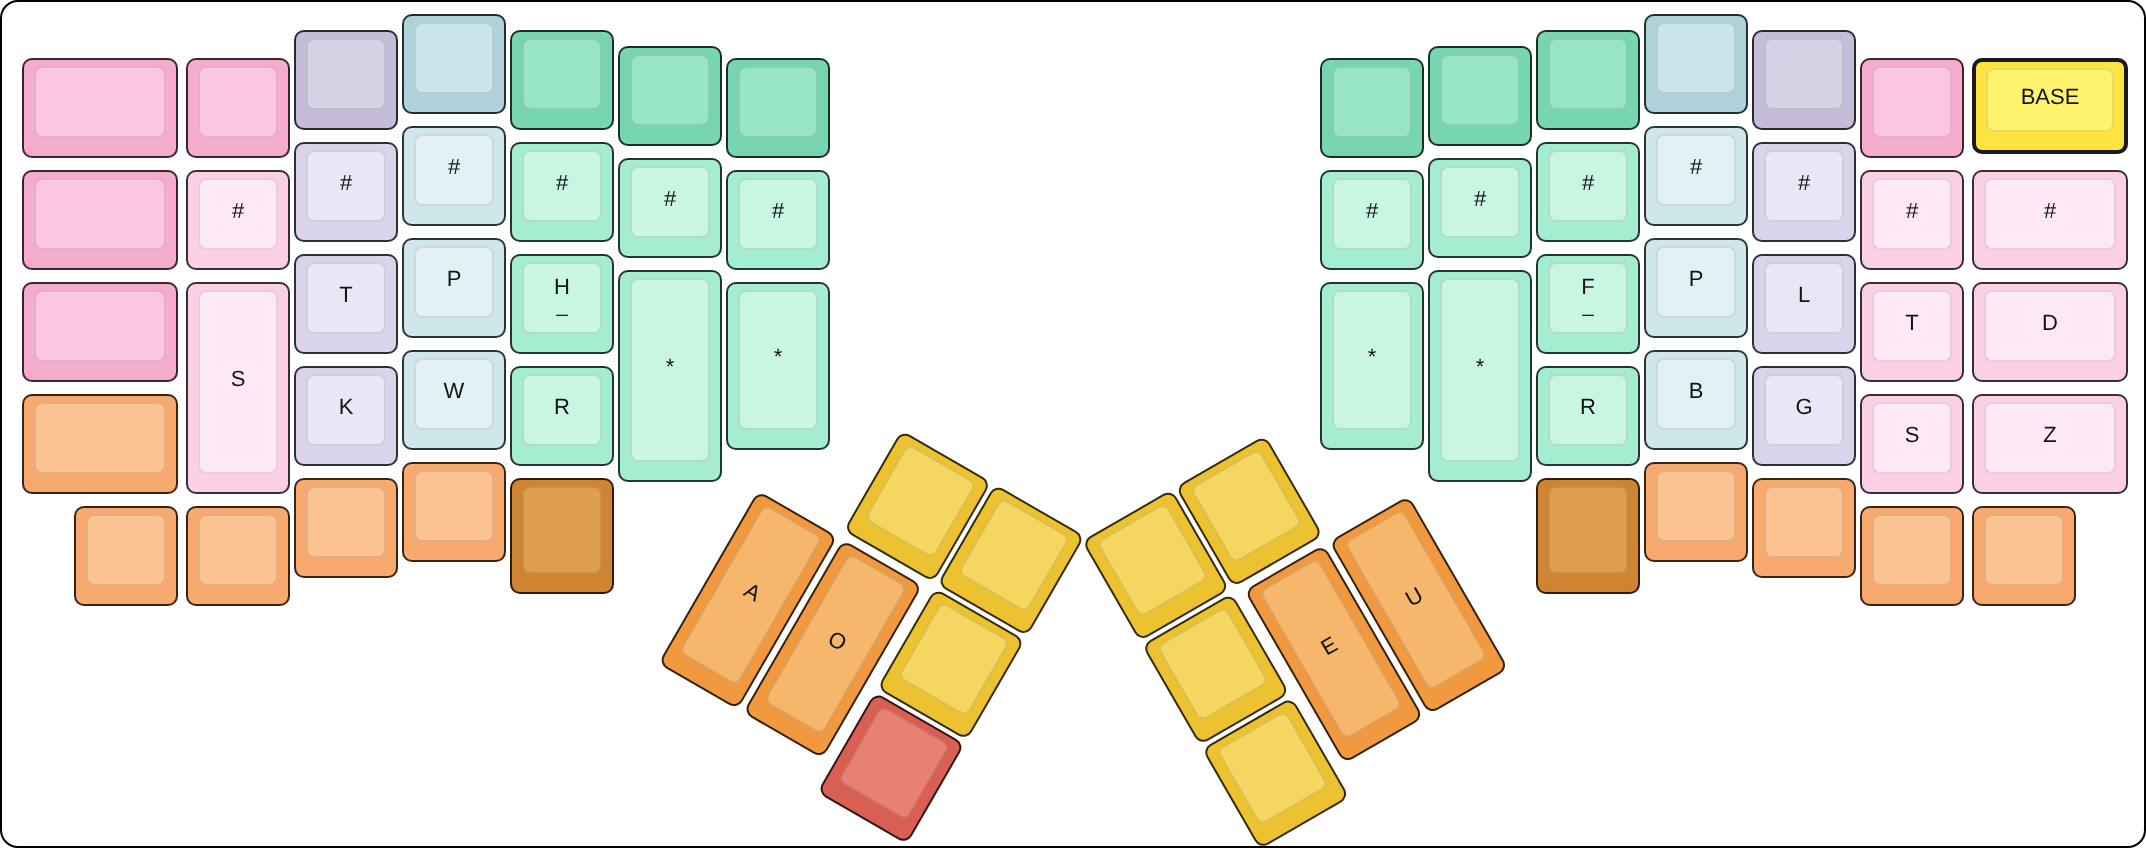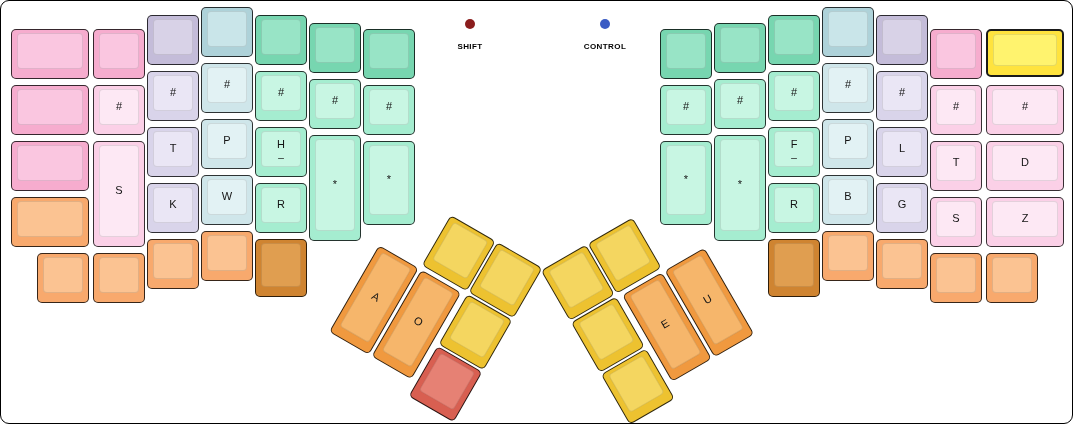--- a/index.html
+++ b/index.html
@@ -315,20 +315,23 @@
         <div class="cap" style="background: rgb(253, 232, 244);"></div>
         <div class="key-label">
           <span>S</span>
         </div>
       </div>
       <div class="key" style="left: 929px; top: 252px; width: 52px; height: 50px; background: rgb(248, 169, 109);">
         <div class="cap" style="background: rgb(251, 195, 146);"></div>
       </div>
       <div class="key key--bold" style="left: 985px; top: 28px; width: 78px; height: 48px; background: rgb(255, 227, 62);">
         <div class="cap" style="background: rgb(255, 243, 110);"></div>
+        <div class="key-label">
+          <span>BASE</span>
+        </div>
       </div>
       <div class="key" style="left: 985px; top: 84px; width: 78px; height: 50px; background: rgb(251, 208, 231);">
         <div class="cap" style="background: rgb(253, 232, 244);"></div>
         <div class="key-label">
           <span>#</span>
         </div>
       </div>
       <div class="key" style="left: 985px; top: 140px; width: 78px; height: 50px; background: rgb(251, 208, 231);">
         <div class="cap" style="background: rgb(253, 232, 244);"></div>
         <div class="key-label">
@@ -392,22 +395,14 @@
         <div class="key" style="left: 153px; top: 28px; width: 46px; height: 100px; background: rgb(240, 153, 63);">
           <div class="cap" style="background: rgb(246, 182, 107);"></div>
           <div class="key-label">
             <span>U</span>
           </div>
         </div>
       </div>
     </div>
 
   <div class="legend">
-    <div class="legend-item legend-item--shift">
-      <span class="dot" style="background-color: rgb(139, 29, 29);"></span>
-      <span class="legend-label">SHIFT</span>
-    </div>
-    <div class="legend-item legend-item--control">
-      <span class="dot" style="background-color: rgb(58, 91, 196);"></span>
-      <span class="legend-label">CONTROL</span>
-    </div>
   </div>
 </div>
 
 </body></html>

